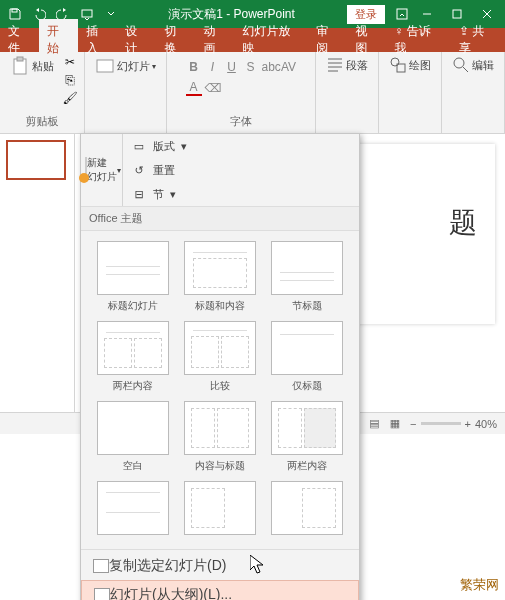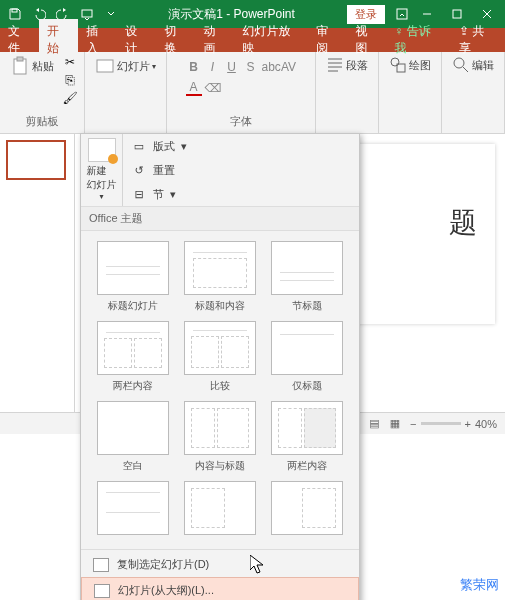--- a/index.html
+++ b/index.html
@@ -8,21 +8,21 @@
 .titlebar .qat{display:flex;align-items:center;gap:2px}
 .qat-btn{width:22px;height:22px;display:flex;align-items:center;justify-content:center;cursor:pointer}
 .qat-btn svg{fill:#fff}
 .titlebar .title{flex:1;text-align:center;font-size:12px}
 .login-btn{background:#fff;color:#b7472a;padding:2px 8px;font-size:11px;margin:0 6px}
 .win-ctrl{display:flex;gap:2px}
 .win-btn{width:28px;height:22px;display:flex;align-items:center;justify-content:center}
 .tabbar{height:24px;background:#b7472a;display:flex;align-items:center;color:#fff;font-size:12px}
 .tab{padding:4px 8px;cursor:pointer}
 .tab.active{background:#f3f3f3;color:#b7472a}
-.tab.tell{color:#86efac}
+.tab.tell{color:#ffffff}
 .share{margin-left:auto;padding:4px 10px}
 .ribbon{height:82px;background:#f3f3f3;border-bottom:1px solid #d4d4d4;display:flex}
 .rgroup{border-right:1px solid #d4d4d4;padding:2px 6px;display:flex;flex-direction:column;align-items:center;justify-content:space-between}
 .rgroup .top{display:flex;gap:4px;align-items:flex-start}
 .rgroup .lbl{font-size:11px;color:#666;padding-bottom:2px}
 .bigbtn{display:flex;flex-direction:row;align-items:center;gap:2px;font-size:11px;color:#444;padding:2px 4px}
 .bigbtn .ico{width:20px;height:20px}
 .smbtn{width:16px;height:16px;display:flex;align-items:center;justify-content:center}
 .fontrow{display:flex;gap:3px;align-items:center;color:#888}
 .fontrow span{width:16px;text-align:center}
@@ -32,39 +32,39 @@
 .thumb{border:2px solid #b7472a;width:60px;height:40px;background:#fff;position:relative}
 .thumbno{position:absolute;left:-12px;top:0;font-size:11px;color:#b7472a}
 .slidearea{flex:1;background:#fff;position:relative;padding:12px}
 .slide{position:absolute;right:10px;top:10px;width:330px;height:180px;background:#fff;box-shadow:0 0 4px rgba(0,0,0,.2)}
 .slide-title{position:absolute;right:18px;top:60px;font-size:28px;color:#333}
 .statusbar{height:22px;background:#f3f3f3;border-top:1px solid #d4d4d4;display:flex;align-items:center;justify-content:flex-end;padding:0 8px;font-size:11px;color:#666;gap:10px;position:absolute;bottom:166px;left:0;right:0}
 .zoom{display:flex;align-items:center;gap:4px}
 
 .dropdown{position:absolute;left:80px;top:133px;width:280px;background:#f3f3f3;border:1px solid #c6c6c6;box-shadow:2px 2px 6px rgba(0,0,0,.3);z-index:100}
 .dd-row{display:flex;align-items:stretch}
-.dd-newslide{width:42px;padding:4px;display:flex;flex-direction:column;align-items:center;font-size:10px;color:#444;border-right:1px solid #d4d4d4}
+.dd-newslide{width:42px;padding:4px;display:flex;flex-direction:row;align-items:center;font-size:10px;color:#444;border-right:1px solid #d4d4d4}
 .dd-newslide .ico{width:28px;height:24px;background:#fff;border:1px solid #ccc;position:relative;margin-bottom:2px}
 .dd-newslide .ico::after{content:"";position:absolute;right:-3px;bottom:-3px;width:10px;height:10px;background:#f0a030;border-radius:50%}
 .dd-opts{flex:1;display:flex;flex-direction:column}
 .dd-opt{display:flex;align-items:center;gap:6px;padding:4px 8px;font-size:11px;color:#444}
 .dd-opt .oi{width:16px;height:16px;display:flex;align-items:center;justify-content:center}
 .dd-section{padding:4px 8px;font-size:11px;color:#666;background:#eee;border-top:1px solid #ddd;border-bottom:1px solid #ddd}
 .layouts{padding:10px;display:grid;grid-template-columns:repeat(3,1fr);gap:8px 4px;max-height:340px;overflow-y:auto}
 .layout{display:flex;flex-direction:column;align-items:center;gap:4px}
 .layout .prev{width:72px;height:54px;border:1px solid #bbb;background:#fff;position:relative}
 .layout .cap{font-size:10px;color:#555}
 .l-line{position:absolute;background:#ddd;height:1px;left:8px;right:8px}
 .l-box{position:absolute;border:1px dashed #ccc}
 .dd-footer{border-top:1px solid #ddd;padding:2px 0}
-.dd-fitem{display:flex;align-items:center;gap:8px;padding:5px 12px;font-size:11px;color:#444}
+.dd-fitem{display:flex;align-items:center;gap:0;padding:5px 12px;font-size:14px;color:#444}
 .dd-fitem.hl{background:#fde0d6;border:1px solid #e8b8a8}
 .dd-fitem .fi{width:16px;height:14px;border:1px solid #999;background:#fff;position:relative}
 .cursor{position:absolute;left:250px;top:555px;z-index:200}
-.watermark{position:absolute;right:6px;bottom:6px;font-size:13px;color:#3b82f6;z-index:50}
+.watermark{position:absolute;right:6px;bottom:6px;font-size:13px;color:#a16207;z-index:50}
 </style>
 </head>
 <body>
 
 <div class="titlebar">
   <div class="qat">
     <div class="qat-btn">
         <svg width="14" height="14" viewBox="0 0 14 14">
           <path d="M2 2h8l2 2v8H2z" fill="none" stroke="#fff"></path>
           <rect x="4" y="2" width="5" height="3" fill="none" stroke="#fff"></rect>

